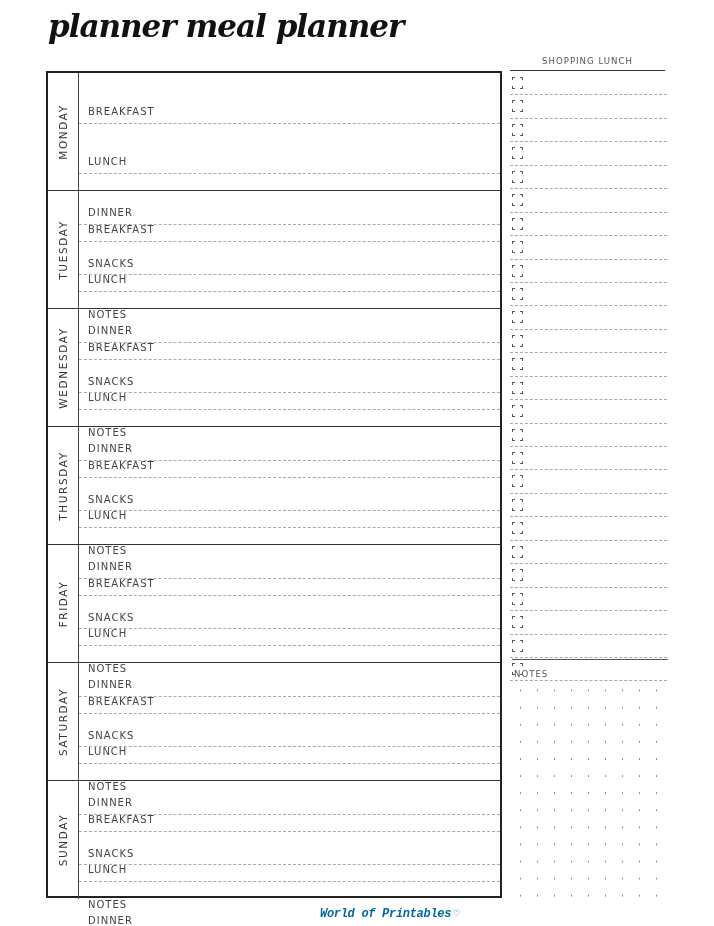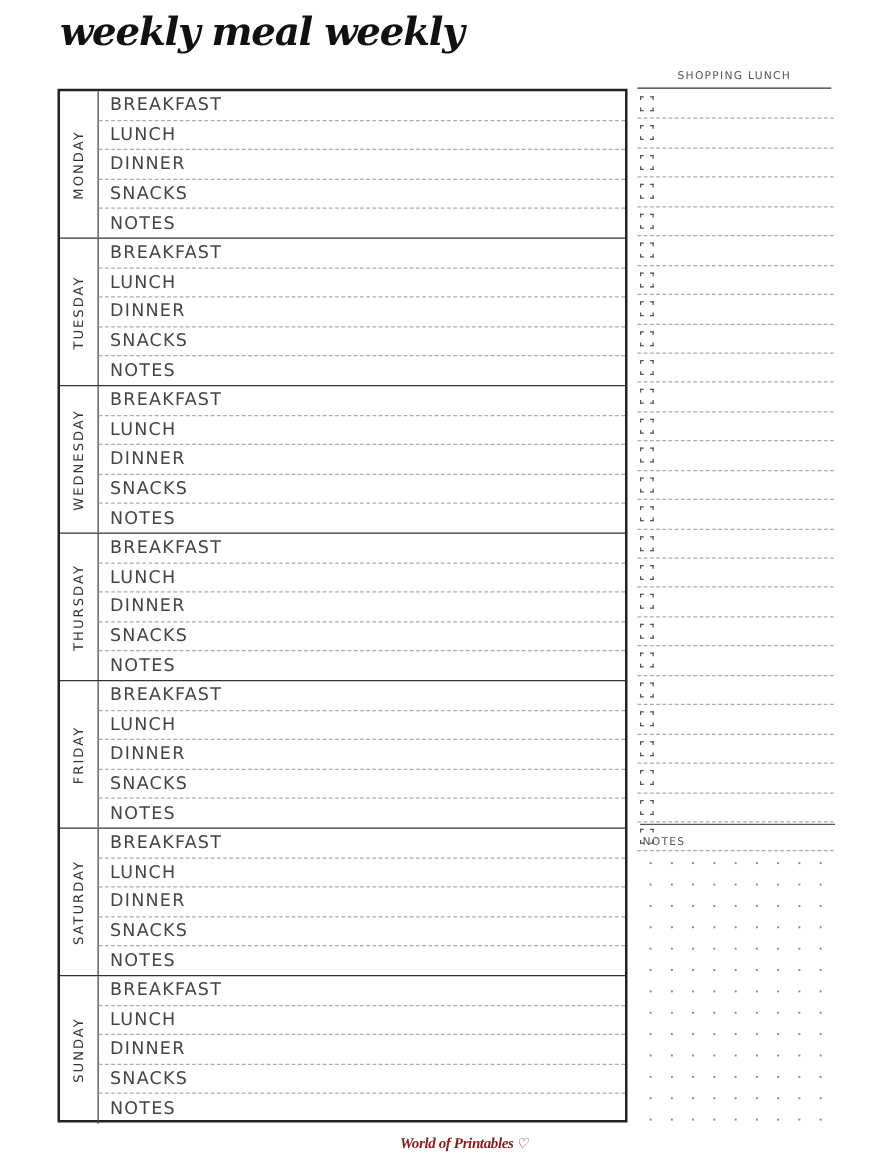--- a/index.html
+++ b/index.html
@@ -26,22 +26,22 @@
     border-right: 1px solid #444;
   }
   .day-label {
     position: absolute; left: 50%; top: 50%;
     transform: translate(-50%, -50%) rotate(-90deg);
     font-size: 10.5px; letter-spacing: 1.6px; color: #333; white-space: nowrap;
   }
   .meals { position: absolute; left: 31px; right: 0; top: 0; bottom: 0; }
   .meal {
     height: 23.6px; border-bottom: 1px dashed #aaa;
-    padding-left: 9px; font-size: 14px; letter-spacing: 1px; color: #444;
-    display: flex; align-items: center;
+    padding-left: 9px; font-size: 10px; letter-spacing: 1px; color: #444;
+    display: flex; align-items: center; margin-top: 27px;
   }
   .meal:last-child { border-bottom: none; }
 
   .shop-title {
     position: absolute; left: 510px; top: 56px; width: 155px; text-align: center;
     font-size: 8.6px; letter-spacing: 1px; color: #555;
   }
   .shop-rule { position: absolute; left: 510px; top: 70px; width: 155px; border-top: 1.5px solid #333; }
   .shop-list { position: absolute; left: 510px; top: 72px; width: 157px; }
   .shop-item {
@@ -73,29 +73,29 @@
   }
   .dots {
     position: absolute; left: 512px; top: 682px; width: 160px; height: 216px;
     background-image: radial-gradient(circle, #888 0.8px, transparent 1.1px);
     background-size: 17px 17.1px;
     background-position: 0 0;
   }
 
   .footer {
     position: absolute; left: 320px; top: 907px;
-    font-family: Liberation Serif, serif; font-weight: bold; font-style: italic;
-    font-size: 12px; color: #7f1d1d; letter-spacing: -0.3px;
+    font-family: Liberation Mono, monospace; font-weight: bold; font-style: italic;
+    font-size: 12px; color: #0369a1; letter-spacing: -0.3px;
   }
   .heart { font-size: 11px; font-weight: normal; margin-left: 2px; }
 </style>
 </head>
 <body>
 
-<div class="title">weekly meal weekly</div>
+<div class="title">planner meal planner</div>
 
 <div class="planner" id="planner">
     <div class="day" style="top: 0px;">
       <div class="day-label-col">
         <div class="day-label">MONDAY</div>
       </div>
       <div class="meals">
         <div class="meal">
           <span>BREAKFAST</span>
         </div>

